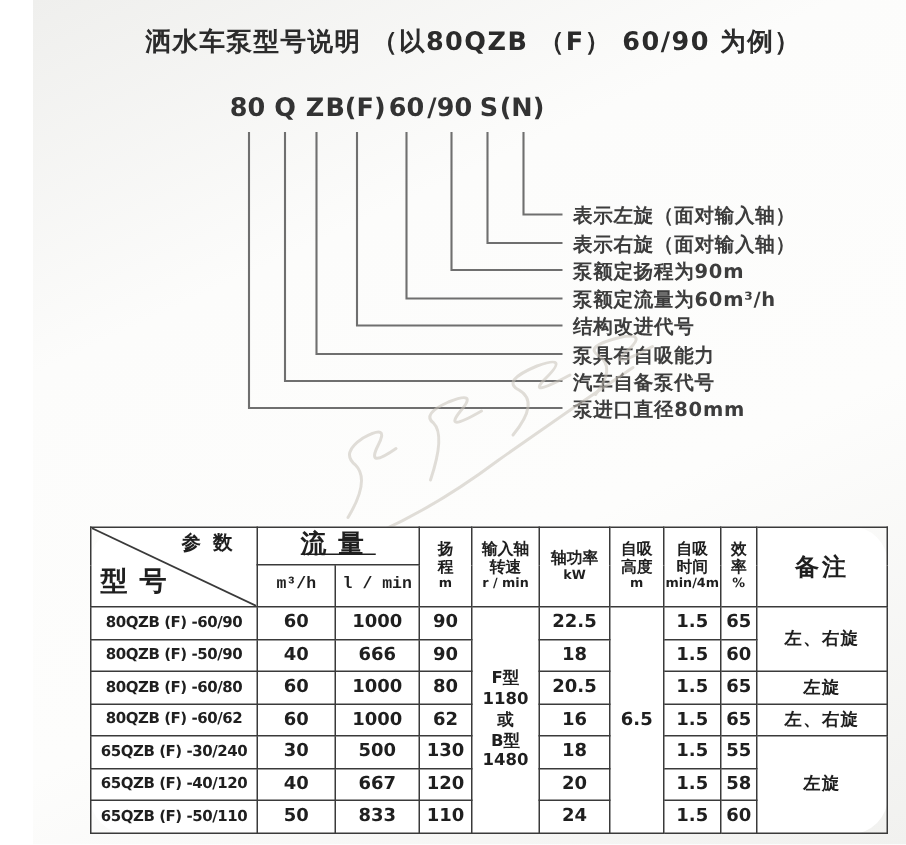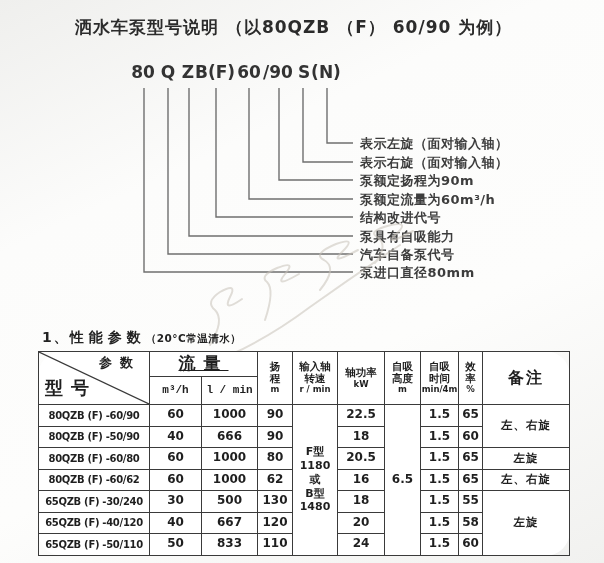--- a/index.html
+++ b/index.html
@@ -7,20 +7,21 @@
   body {
     font-family: "DejaVu Sans", sans-serif;
     color: #2e2e2e;
     background: #ffffff;
     position: relative;
     overflow: hidden;
   }
   .canvas {
     position: absolute; inset: 0;
     background: linear-gradient(155deg, #efefed 0%, #fcfcfb 30%, #fdfdfc 62%, #f1f1ef 100%);
+    margin-left: 22px;
   }
   
   .doc-title {
     position: absolute; left: 75px; top: 16px;
     font-size: 17px; font-weight: bold; color: #2b2b2b;
     letter-spacing: 1px; white-space: nowrap;
   }
   
   .code-seg {
     position: absolute; top: 62px;
@@ -123,23 +124,20 @@
   <svg class="watermark" viewBox="0 0 260 150">
     <g fill="none" stroke="#c9c3ba" stroke-width="2" stroke-linecap="round">
       <path d="M40 130 q15 -25 5 -35 q-10 -8 5 -18 q18 -10 10 5 q-8 16 12 2"></path>
       <path d="M95 105 q10 -30 2 -38 q-8 -6 10 -14 q20 -8 8 6 q-12 15 14 0"></path>
       <path d="M150 75 q18 -22 4 -30 q-12 -6 12 -16 q22 -8 6 8 q-14 14 16 -2"></path>
       <path d="M205 48 q14 -18 2 -26 q-10 -6 14 -12 q20 -4 4 10 q-12 12 18 -4"></path>
       <path d="M60 140 q40 -18 80 -48 q45 -32 90 -62"></path>
     </g>
   </svg>
 
-  <div class="section-heading">
-    <span class="num">1、</span><span class="name">性能参数</span><span class="sub">（20°C常温清水）</span>
-  </div>
 
   <table class="perf">
     <colgroup>
       <col style="width:111px">
         <col style="width:52px">
         <col style="width:56px">
         <col style="width:35px">
         <col style="width:45px">
         <col style="width:47px">
         <col style="width:36px">

